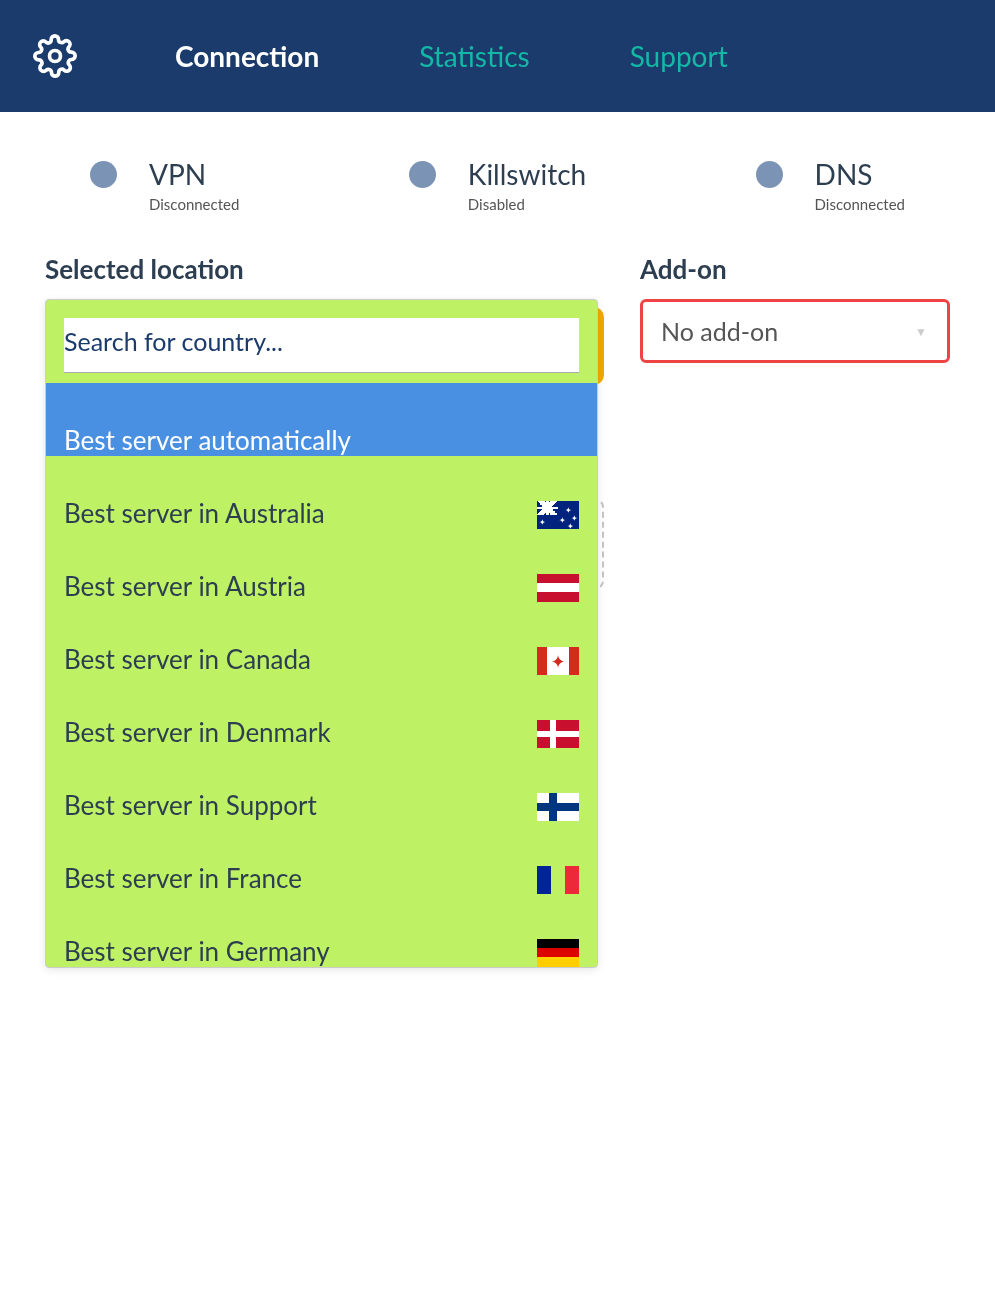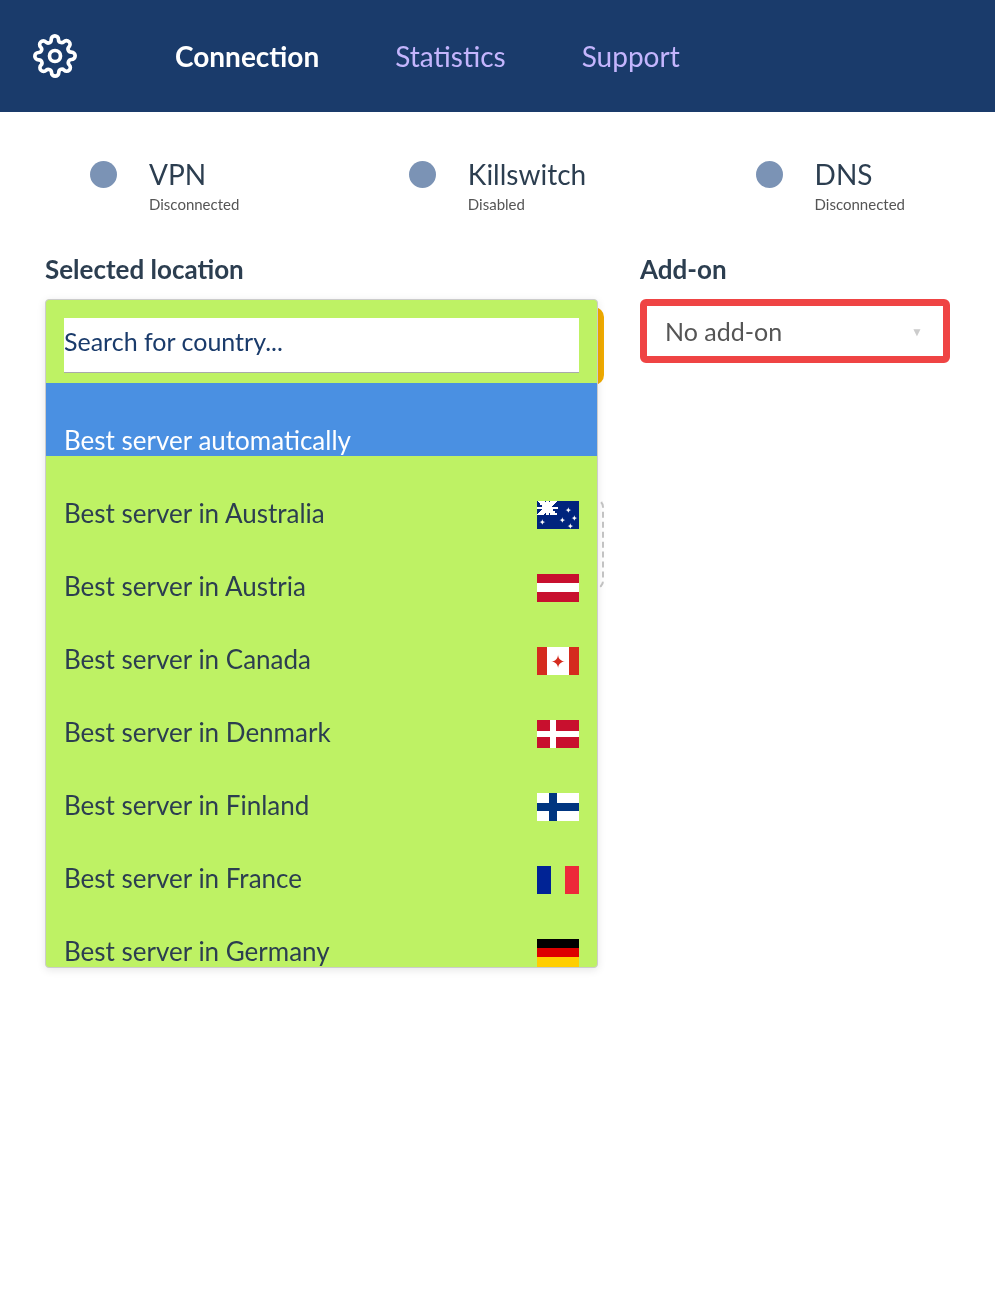--- a/index.html
+++ b/index.html
@@ -22,25 +22,25 @@
     width: 50px;
     height: 50px;
     margin-left: 10px;
     display: flex;
     align-items: center;
     justify-content: center;
     cursor: pointer;
   }
   .tabs {
     display: flex;
-    gap: 76px;
+    gap: 100px;
     margin-left: 95px;
   }
   .tab {
-    color: #c4b5fd;
+    color: #14b8a6;
     font-size: 28px;
     font-weight: 400;
     cursor: pointer;
   }
   .tab.active {
     color: #ffffff;
     font-weight: 700;
   }
   .status-row {
     display: flex;
@@ -77,21 +77,21 @@
   }
   .col-left { flex: 1; position: relative; }
   .col-right { width: 310px; }
   .section-label {
     font-size: 26px;
     font-weight: 700;
     color: #2c3e50;
     margin-bottom: 14px;
   }
   .select-box {
-    border: 7px solid #ef4444;
+    border: 3px solid #ef4444;
     border-radius: 6px;
     height: 64px;
     display: flex;
     align-items: center;
     padding: 0 18px;
     font-size: 25px;
     color: #555;
     cursor: pointer;
     position: relative;
   }
@@ -281,21 +281,21 @@
               <span>Best server in Canada</span>
               <span class="flag flag-ca">
                 <span class="leaf">✦</span>
               </span>
             </div>
             <div class="dropdown-item">
               <span>Best server in Denmark</span>
               <span class="flag flag-dk"></span>
             </div>
             <div class="dropdown-item">
-              <span>Best server in Finland</span>
+              <span>Best server in Support</span>
               <span class="flag flag-fi"></span>
             </div>
             <div class="dropdown-item">
               <span>Best server in France</span>
               <span class="flag flag-fr"></span>
             </div>
             <div class="dropdown-item">
               <span>Best server in Germany</span>
               <span class="flag flag-de"></span>
             </div>

